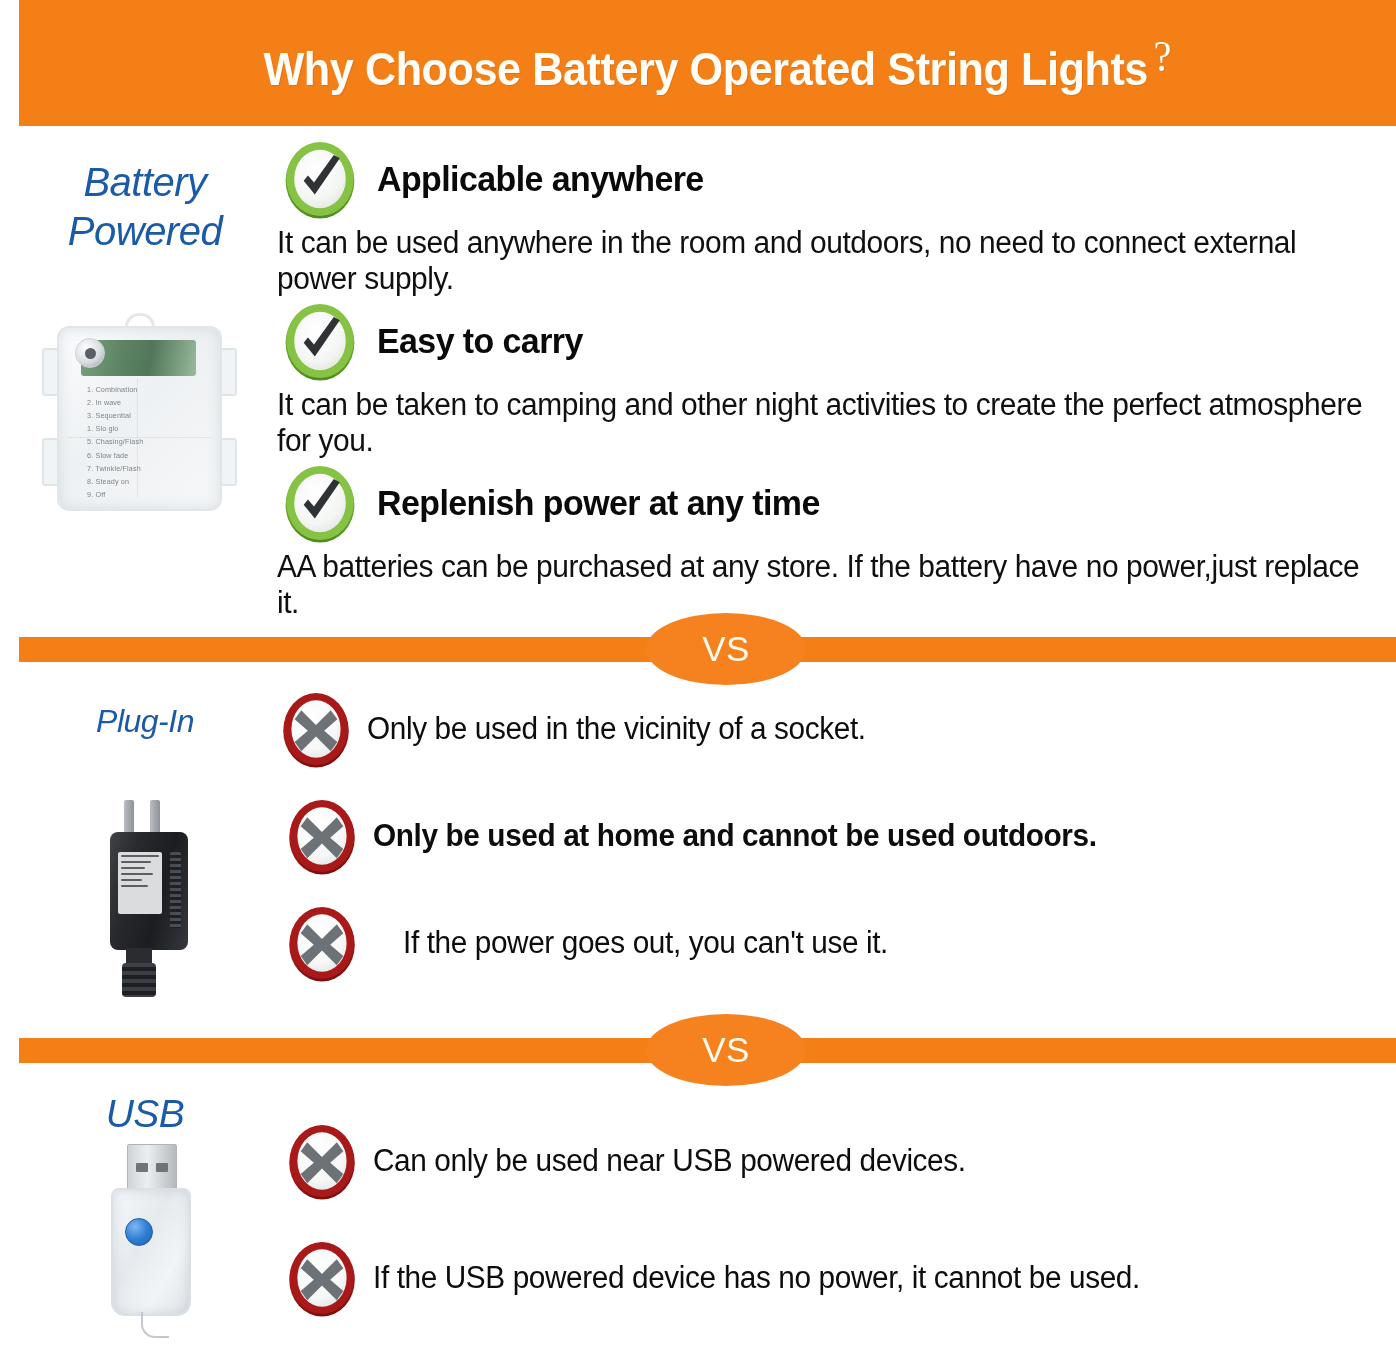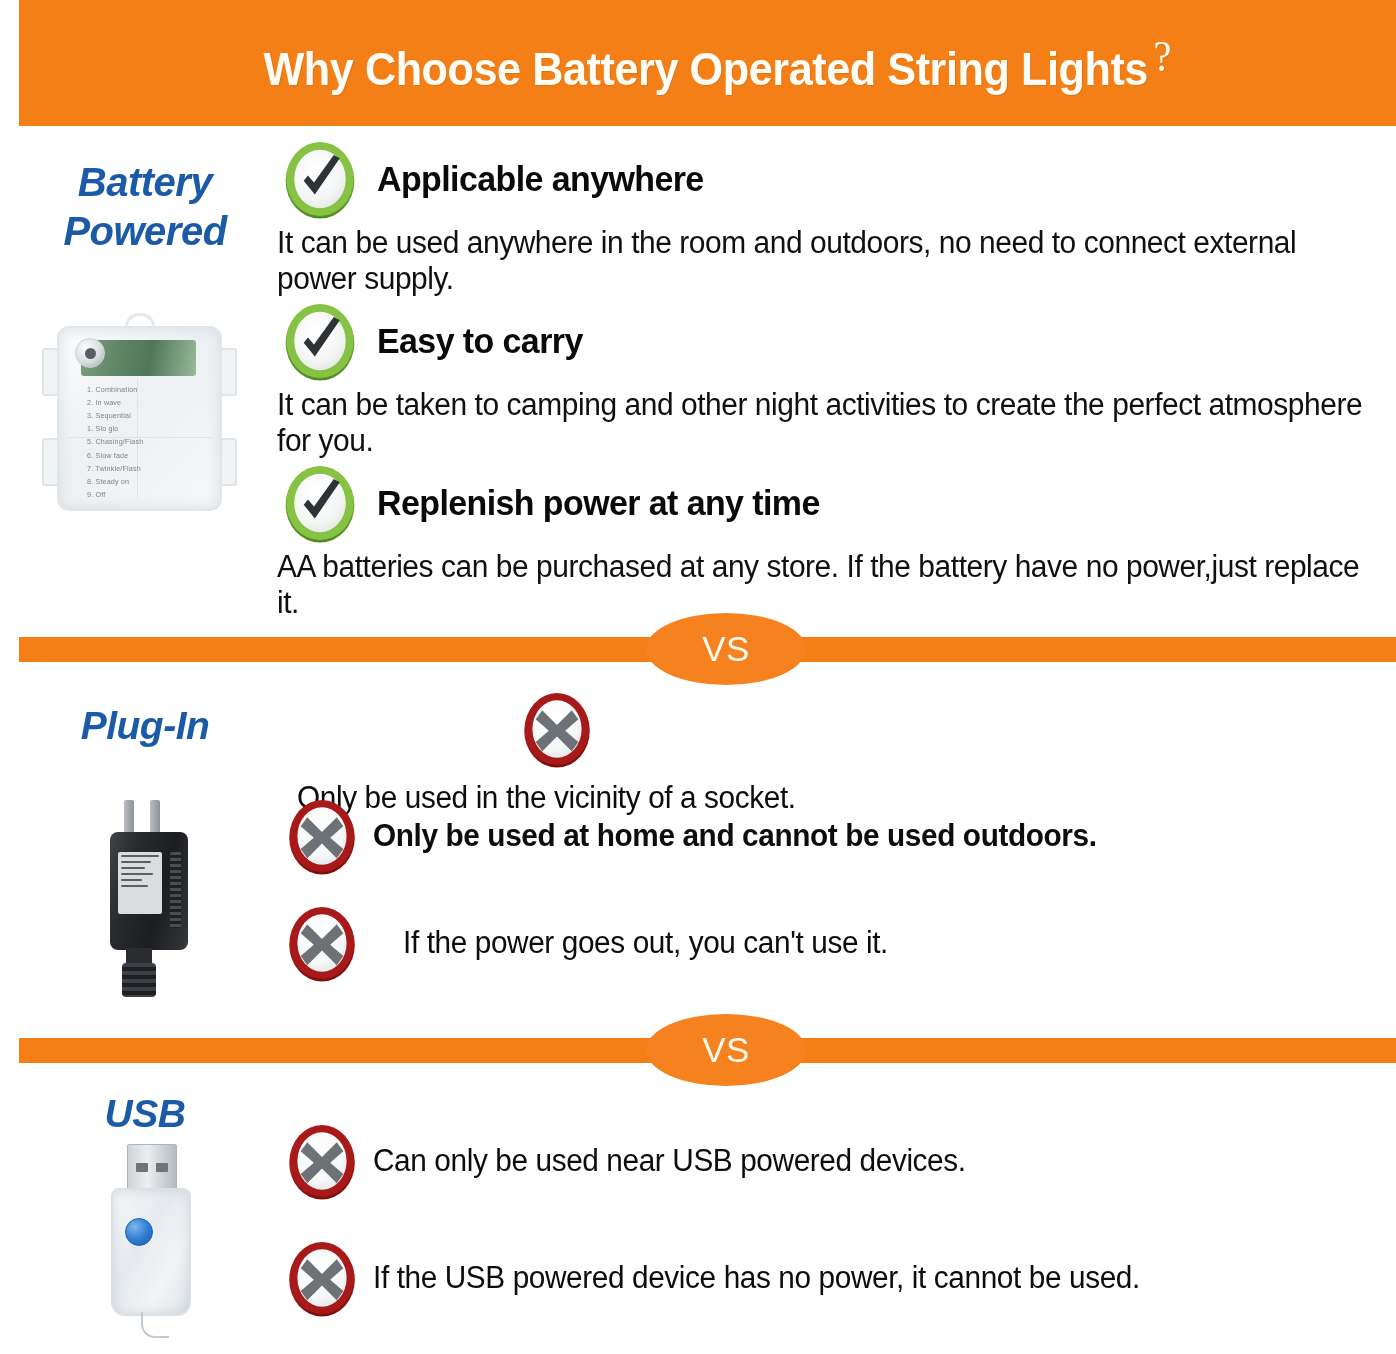--- a/index.html
+++ b/index.html
@@ -67,30 +67,30 @@
   .right-col {
     position: absolute;
     top: 0;
     left: 248px;
     width: 1148px;
     height: 100%;
   }
 
   .cat-label {
     color: #1B5AA7;
-    font-weight: bold;
+    font-weight: normal;
     font-style: italic;
     font-size: 40px;
     letter-spacing: -0.5px;
     text-align: center;
     line-height: 1.22;
     text-shadow: 1px 1px 0 rgba(255,255,255,0.6);
   }
   .cat-battery { position: absolute; left: 8px; top: 32px; width: 236px; }
-  .cat-plug    { position: absolute; left: 8px; top: 22px; width: 236px; font-size: 39px; }
+  .cat-plug    { position: absolute; left: 8px; top: 22px; width: 236px; font-size: 32px; }
   .cat-usb     { position: absolute; left: 8px; top: 8px;  width: 236px; font-size: 39px; }
 
   
   .feature-head {
     display: flex;
     align-items: center;
     gap: 14px;
   }
   .feature-title {
     font-size: 35px;
@@ -471,21 +471,21 @@
               <i></i>
           </div>
         </div>
         <div class="plug-neck"></div>
         <div class="plug-barrel"></div>
       </div>
     </div>
 
     <div class="right-col">
 
-      <div class="con-row" style="position:absolute; left:30px; top:8px;flex-direction:column;">
+      <div class="con-row" style="position:absolute; left:8px; top:8px;">
         <svg class="icon-x" viewBox="0 0 100 100">
           <defs>
             <linearGradient id="rr1" x1="0" y1="0" x2="0.3" y2="1">
               <stop offset="0%" stop-color="#e35a4e"></stop>
               <stop offset="40%" stop-color="#b4201c"></stop>
               <stop offset="100%" stop-color="#7d0f0d"></stop>
             </linearGradient>
             <radialGradient id="ri1" cx="42%" cy="32%" r="74%">
               <stop offset="0%" stop-color="#ffffff"></stop>
               <stop offset="72%" stop-color="#f6f7f7"></stop>

